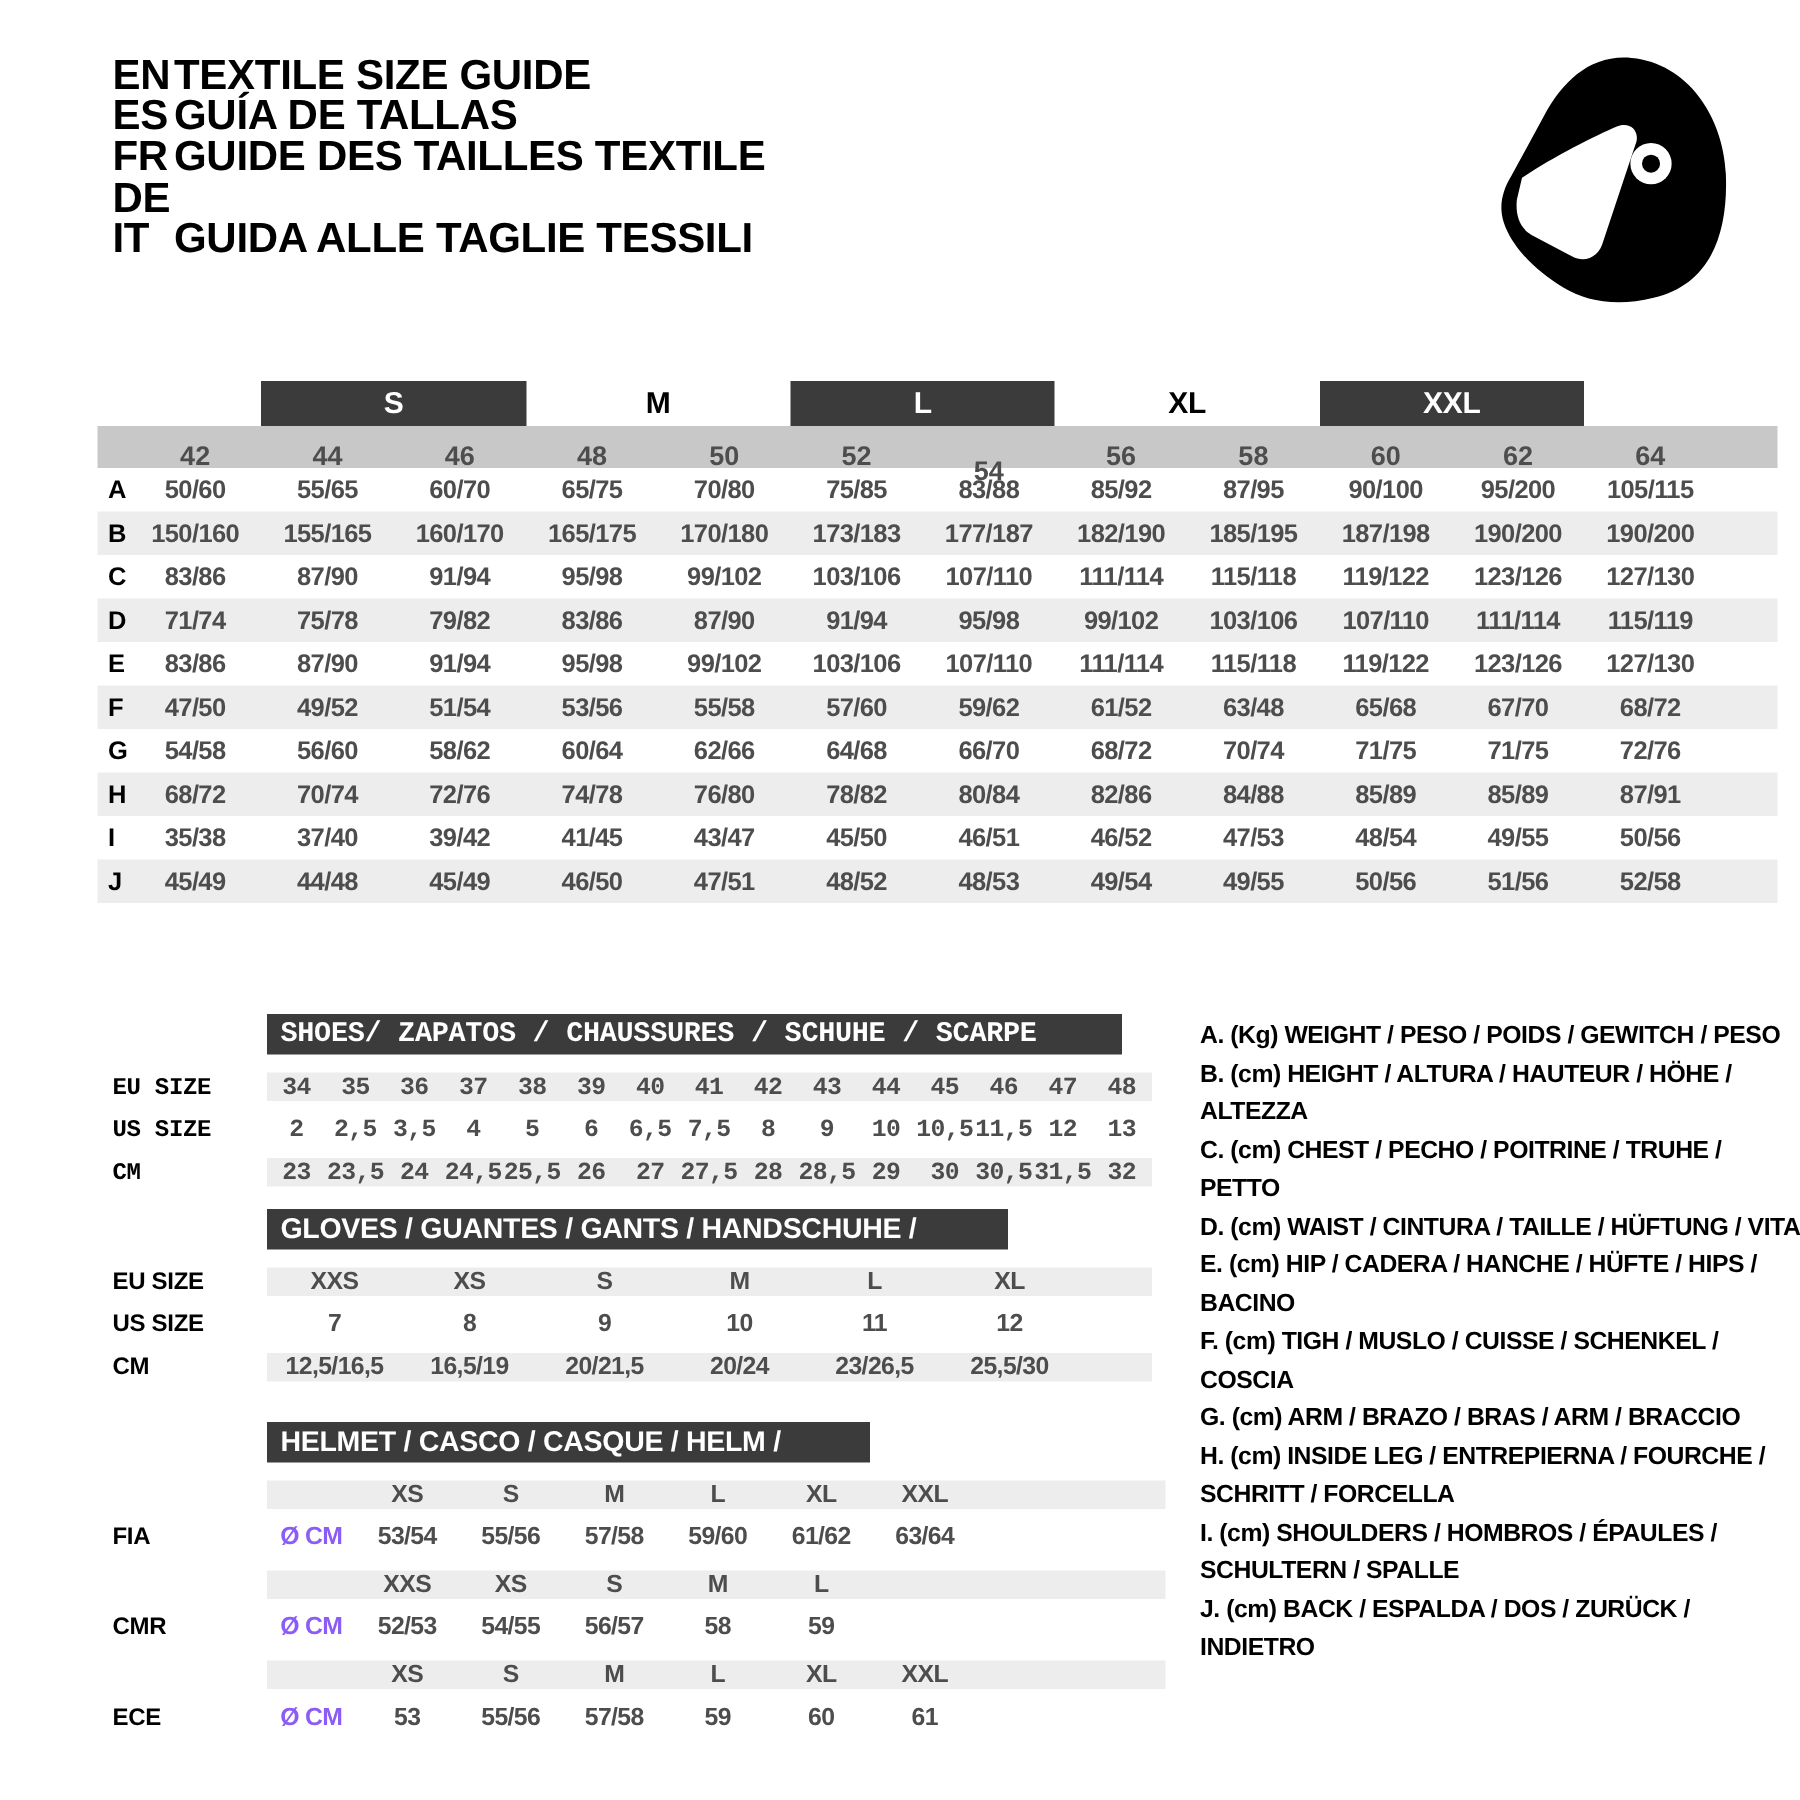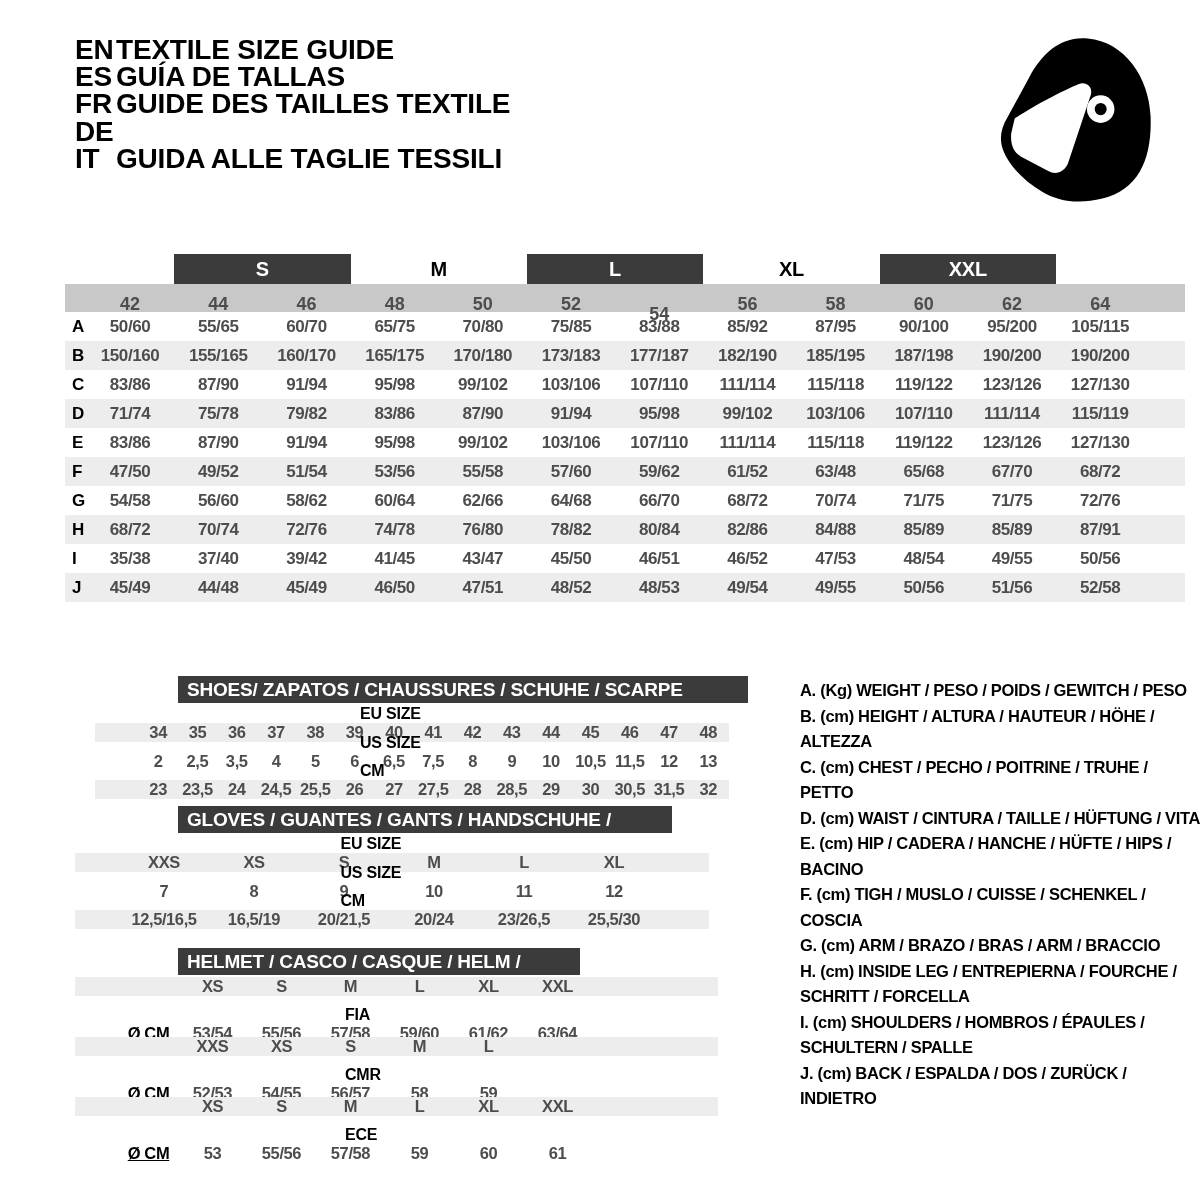--- a/index.html
+++ b/index.html
@@ -24,41 +24,41 @@
   .size-group.dark { background:#3b3b3b; color:#fff; }
   #num-band { height:28px; background:#c8c8c8; align-items:center; }
   .num-cell { text-align:center; font-weight:700; font-size:18px; color:#4d4d4d; }
   .c-row { height:29px; align-items:center; }
   .c-row.striped { background:#ededed; }
   .c-letter { font-weight:700; font-size:17px; padding-left:7px; }
   .c-val { text-align:center; font-weight:700; font-size:17px; color:#4d4d4d; letter-spacing:-0.4px; white-space:nowrap; }
 
   
   .section { left:75px; }
-  #shoes-section  { top:676px; }
+  #shoes-section  { top:676px;font-family:Liberation Mono, monospace; }
   #gloves-section { top:806px; }
   #helmet-section { top:948px; }
   .sec-bar {
     height:27px; line-height:27px; background:#3b3b3b; color:#fff;
     font-weight:700; font-size:19px; letter-spacing:-0.2px;
     padding-left:9px; margin-left:103px; margin-bottom:2px; box-sizing:border-box;
   }
   #shoes-section  .sec-bar { width:570px; }
   #gloves-section .sec-bar { width:494px; }
   #helmet-section .sec-bar { width:402px; }
-  .sec-row { display:flex; height:28.6px; align-items:center;flex-direction:column; }
+  .sec-row { display:flex; height:28.6px; align-items:flex-end; }
   .sec-row.gap-top { margin-top:3px; }
   .sec-label { width:103px; flex:none; display:flex; align-items:center; font-weight:700; font-size:16px; letter-spacing:-0.2px; }
-  .sec-values { width:590px; display:grid; align-items:center;padding-left:44px; }
+  .sec-values { width:590px; display:grid; align-items:center; }
   .sec-values.shaded { background:#ededed; }
   .shoes-grid  { grid-template-columns:repeat(15,39.3px); }
   .gloves-grid { grid-template-columns:repeat(6,90px); }
   .helmet-grid { grid-template-columns:59px repeat(6,69px); width:599px; }
   .sec-val { text-align:center; font-weight:700; font-size:16.5px; color:#4d4d4d; letter-spacing:-0.4px; white-space:nowrap; }
-  .sec-val.unit { color:#000000;text-decoration:underline; }
+  .sec-val.unit { color:#8b5cf6; }
 
   
   #legend { left:800px; top:678px; width:405px; }
   .legend-item { font-weight:700; font-size:16.5px; line-height:25.5px; letter-spacing:-0.3px; }
 </style>
 </head>
 <body>
 
 <div id="lang-list" class="abs">
     <div class="lang-row">

